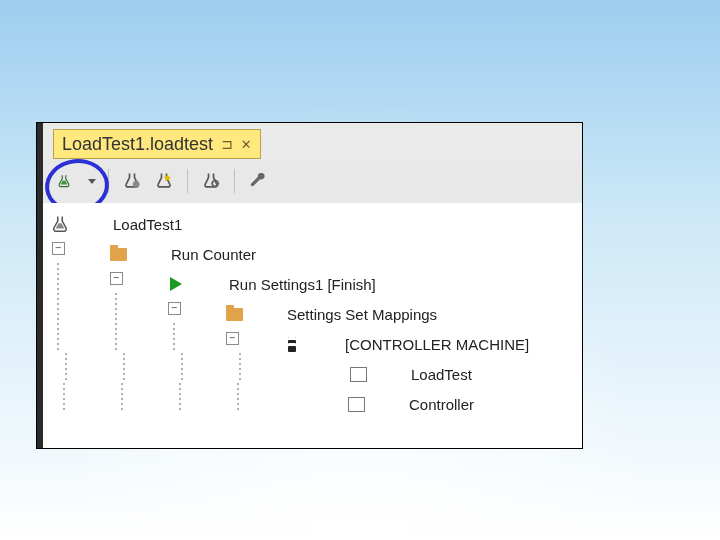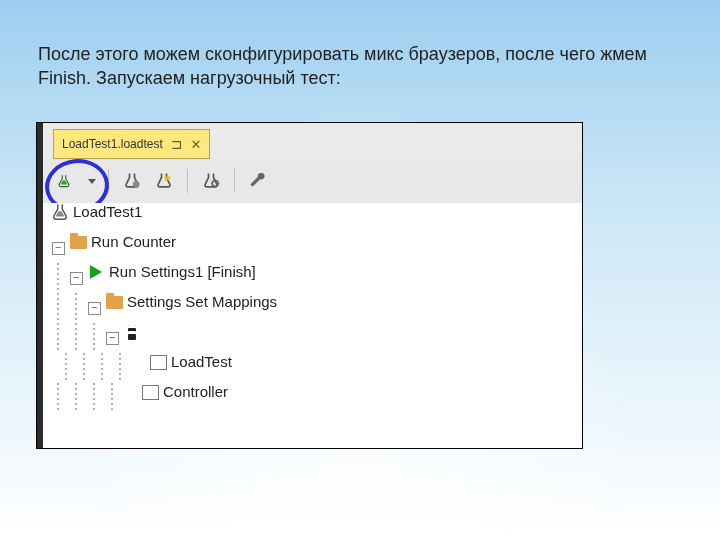--- a/index.html
+++ b/index.html
@@ -6,49 +6,48 @@
   .slide{width:720px;height:540px;position:relative;
     background:
       radial-gradient(ellipse at 50% 120%, rgba(255,255,255,0.95) 0%, rgba(255,255,255,0) 60%),
       linear-gradient(180deg,#9dceef 0%,#cde8f7 40%,#ffffff 100%);
   }
   .caption{position:absolute;left:38px;top:42px;width:620px;font-size:18px;line-height:1.35;color:#222;}
   .shot{position:absolute;left:36px;top:122px;width:545px;height:325px;background:#fff;border:1px solid #000;overflow:hidden;}
   .vs-left-strip{position:absolute;left:0;top:0;width:6px;height:100%;background:#2b2b2b;}
   .tabbar{position:absolute;left:6px;right:0;top:0;height:36px;background:#eaeaea;}
   .tab{position:absolute;left:10px;top:6px;height:28px;background:#ffe97f;border:1px solid #b6a24a;display:flex;align-items:center;padding:0 8px;gap:8px;}
-  .tab .title{font-size:12px;color:#333;}
+  .tab .title{font-size:18px;color:#333;}
   .tab .pin{font-size:14px;color:#6a6030;}
   .tab .close{font-size:13px;color:#6a6030;}
   .toolbar{position:absolute;left:6px;right:0;top:36px;height:44px;background:#e8e8e8;border-bottom:1px solid #c9c9c9;display:flex;align-items:center;padding:0 10px;gap:10px;}
   .ring{position:absolute;left:8px;top:36px;width:56px;height:46px;border:4px solid #2a2fd6;border-radius:50%/50%;pointer-events:none;transform:rotate(-6deg);}
   .icon{width:22px;height:22px;display:flex;align-items:center;justify-content:center;position:relative;border-radius:3px;}
   .sep{width:1px;height:24px;background:#bfbfbf;margin:0 2px;}
   .caret{width:0;height:0;border-left:4px solid transparent;border-right:4px solid transparent;border-top:5px solid #555;margin-left:3px;}
   .tree{position:absolute;left:6px;right:0;top:80px;bottom:0;background:#fff;font-size:15px;color:#222;overflow:hidden;}
-  .row{display:flex;align-items:flex-start;height:30px;white-space:nowrap;}
+  .row{display:flex;align-items:flex-end;height:30px;white-space:nowrap;gap:40px;}
   .row .lbl{margin-left:4px;}
   .twig{width:18px;display:flex;align-items:center;justify-content:center;height:30px;}
   .expander{width:11px;height:11px;border:1px solid #8a8a8a;background:#fff;display:flex;align-items:center;justify-content:center;font-size:10px;line-height:10px;color:#555;font-family:monospace;}
   .dotv{width:18px;height:30px;display:flex;align-items:center;justify-content:center;}
   .dots{width:2px;height:30px;background:repeating-linear-gradient(to bottom,#b0b0b0 0 2px,transparent 2px 5px);}
   .ic{width:18px;height:18px;margin-left:2px;display:flex;align-items:center;justify-content:center;}
   .folder{width:17px;height:13px;background:#e2a24a;border-radius:1px;position:relative;}
   .folder::before{content:"";position:absolute;left:0;top:-3px;width:8px;height:4px;background:#e2a24a;border-radius:1px 1px 0 0;}
   .play{width:0;height:0;border-top:7px solid transparent;border-bottom:7px solid transparent;border-left:12px solid #1f9a1f;}
   .server{width:8px;height:15px;background:#222;border-radius:1px;box-shadow:inset 0 3px 0 #fff,inset 0 6px 0 #222,inset 0 9px 0 #fff;}
   .counter{width:15px;height:13px;border:1px solid #777;background:#fff;position:relative;}
   .counter::after{content:"";position:absolute;left:-3px;top:-3px;width:15px;height:13px;border:1px solid #aaa;background:#f6f6f6;z-index:-1;}
   .flaskbig{width:14px;height:16px;}
 </style>
 </head>
 <body>
 
 <div class="slide">
-  <div class="caption">После этого можем сконфигурировать микс браузеров, после чего жмем Finish. Запускаем нагрузочный тест:</div>
 
   <div class="shot">
     <div class="vs-left-strip"></div>
 
     <div class="tabbar">
       <div class="tab">
         <span class="title">LoadTest1.loadtest</span>
         <span class="pin">⊐</span>
         <span class="close">✕</span>
       </div>
@@ -153,20 +152,21 @@
           </span>
         <span class="dotv">
             <span class="dots"></span>
           </span>
         <span class="twig">
             <span class="expander">−</span>
           </span>
         <span class="ic">
             <span class="server"></span>
           </span>
+        <span class="lbl">[CONTROLLER MACHINE]</span>
       </div>
 
       <div class="row" style="padding-left:14px;">
         <span class="dotv">
             <span class="dots"></span>
           </span>
         <span class="dotv">
             <span class="dots"></span>
           </span>
         <span class="dotv">
@@ -175,21 +175,21 @@
         <span class="dotv">
             <span class="dots"></span>
           </span>
         <span class="twig"></span>
         <span class="ic">
             <span class="counter"></span>
           </span>
         <span class="lbl">LoadTest</span>
       </div>
 
-      <div class="row" style="padding-left:6px;">
+      <div class="row" style="padding-left:12px;">
         <span class="dotv">
             <span class="dots"></span>
           </span>
         <span class="dotv">
             <span class="dots"></span>
           </span>
         <span class="dotv">
             <span class="dots"></span>
           </span>
         <span class="dotv">

